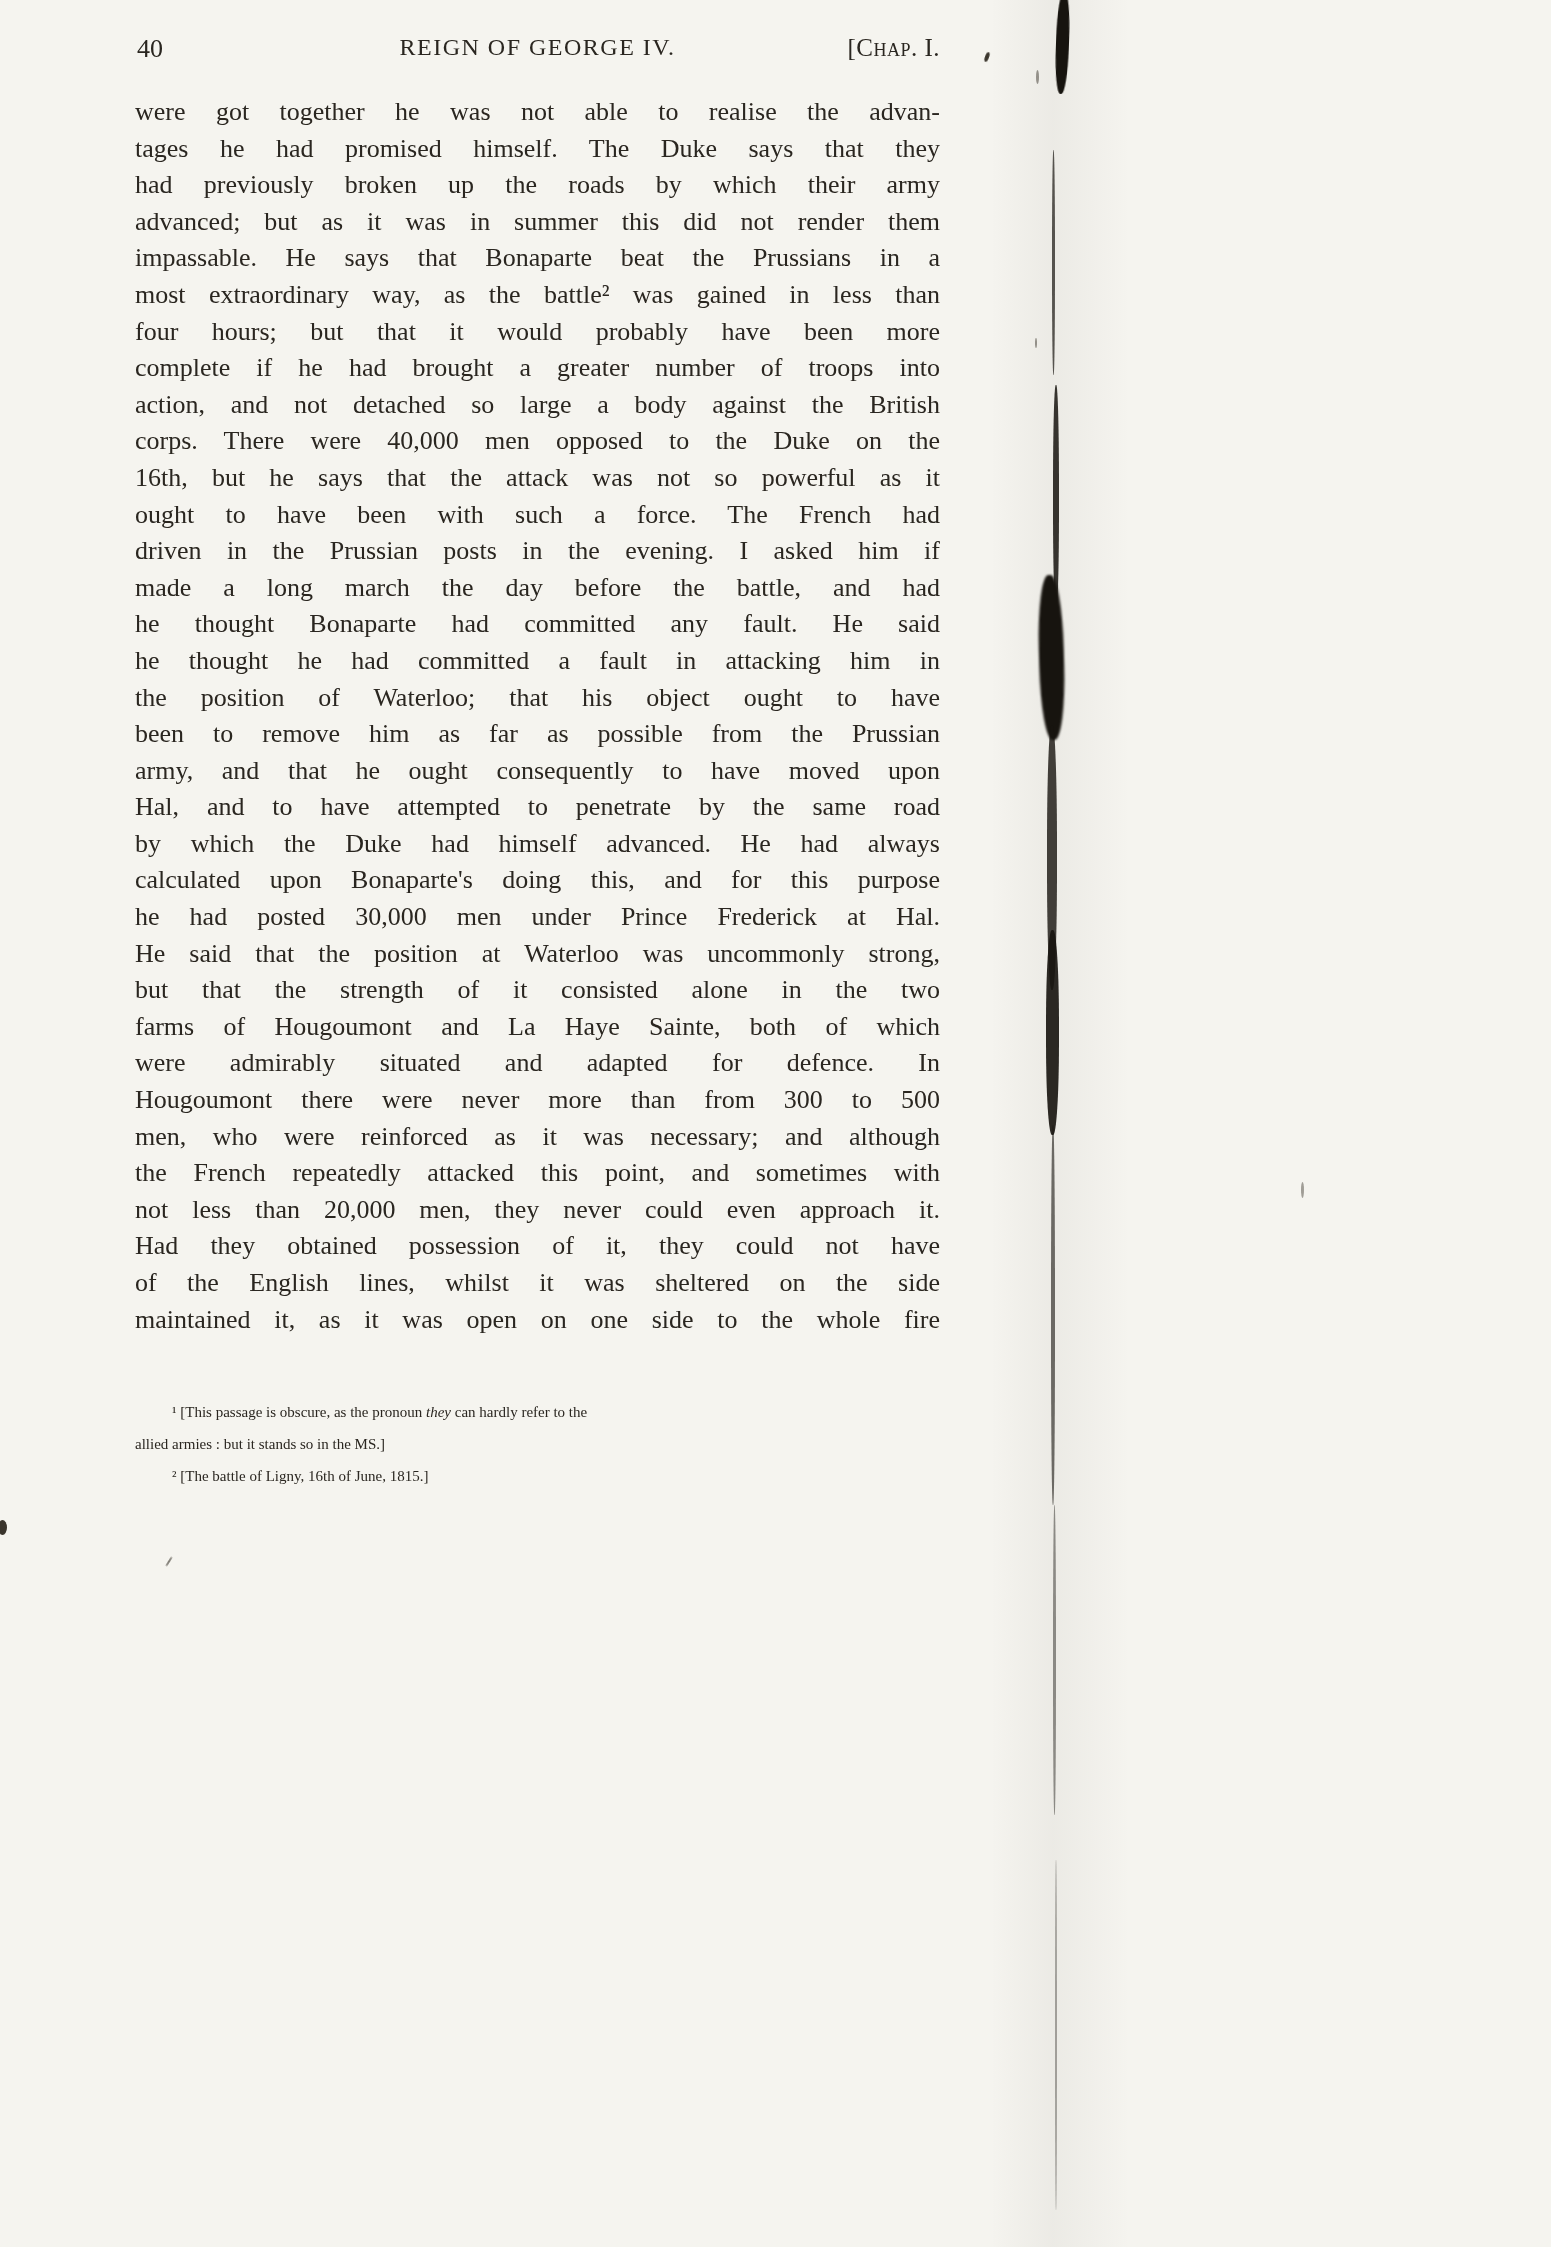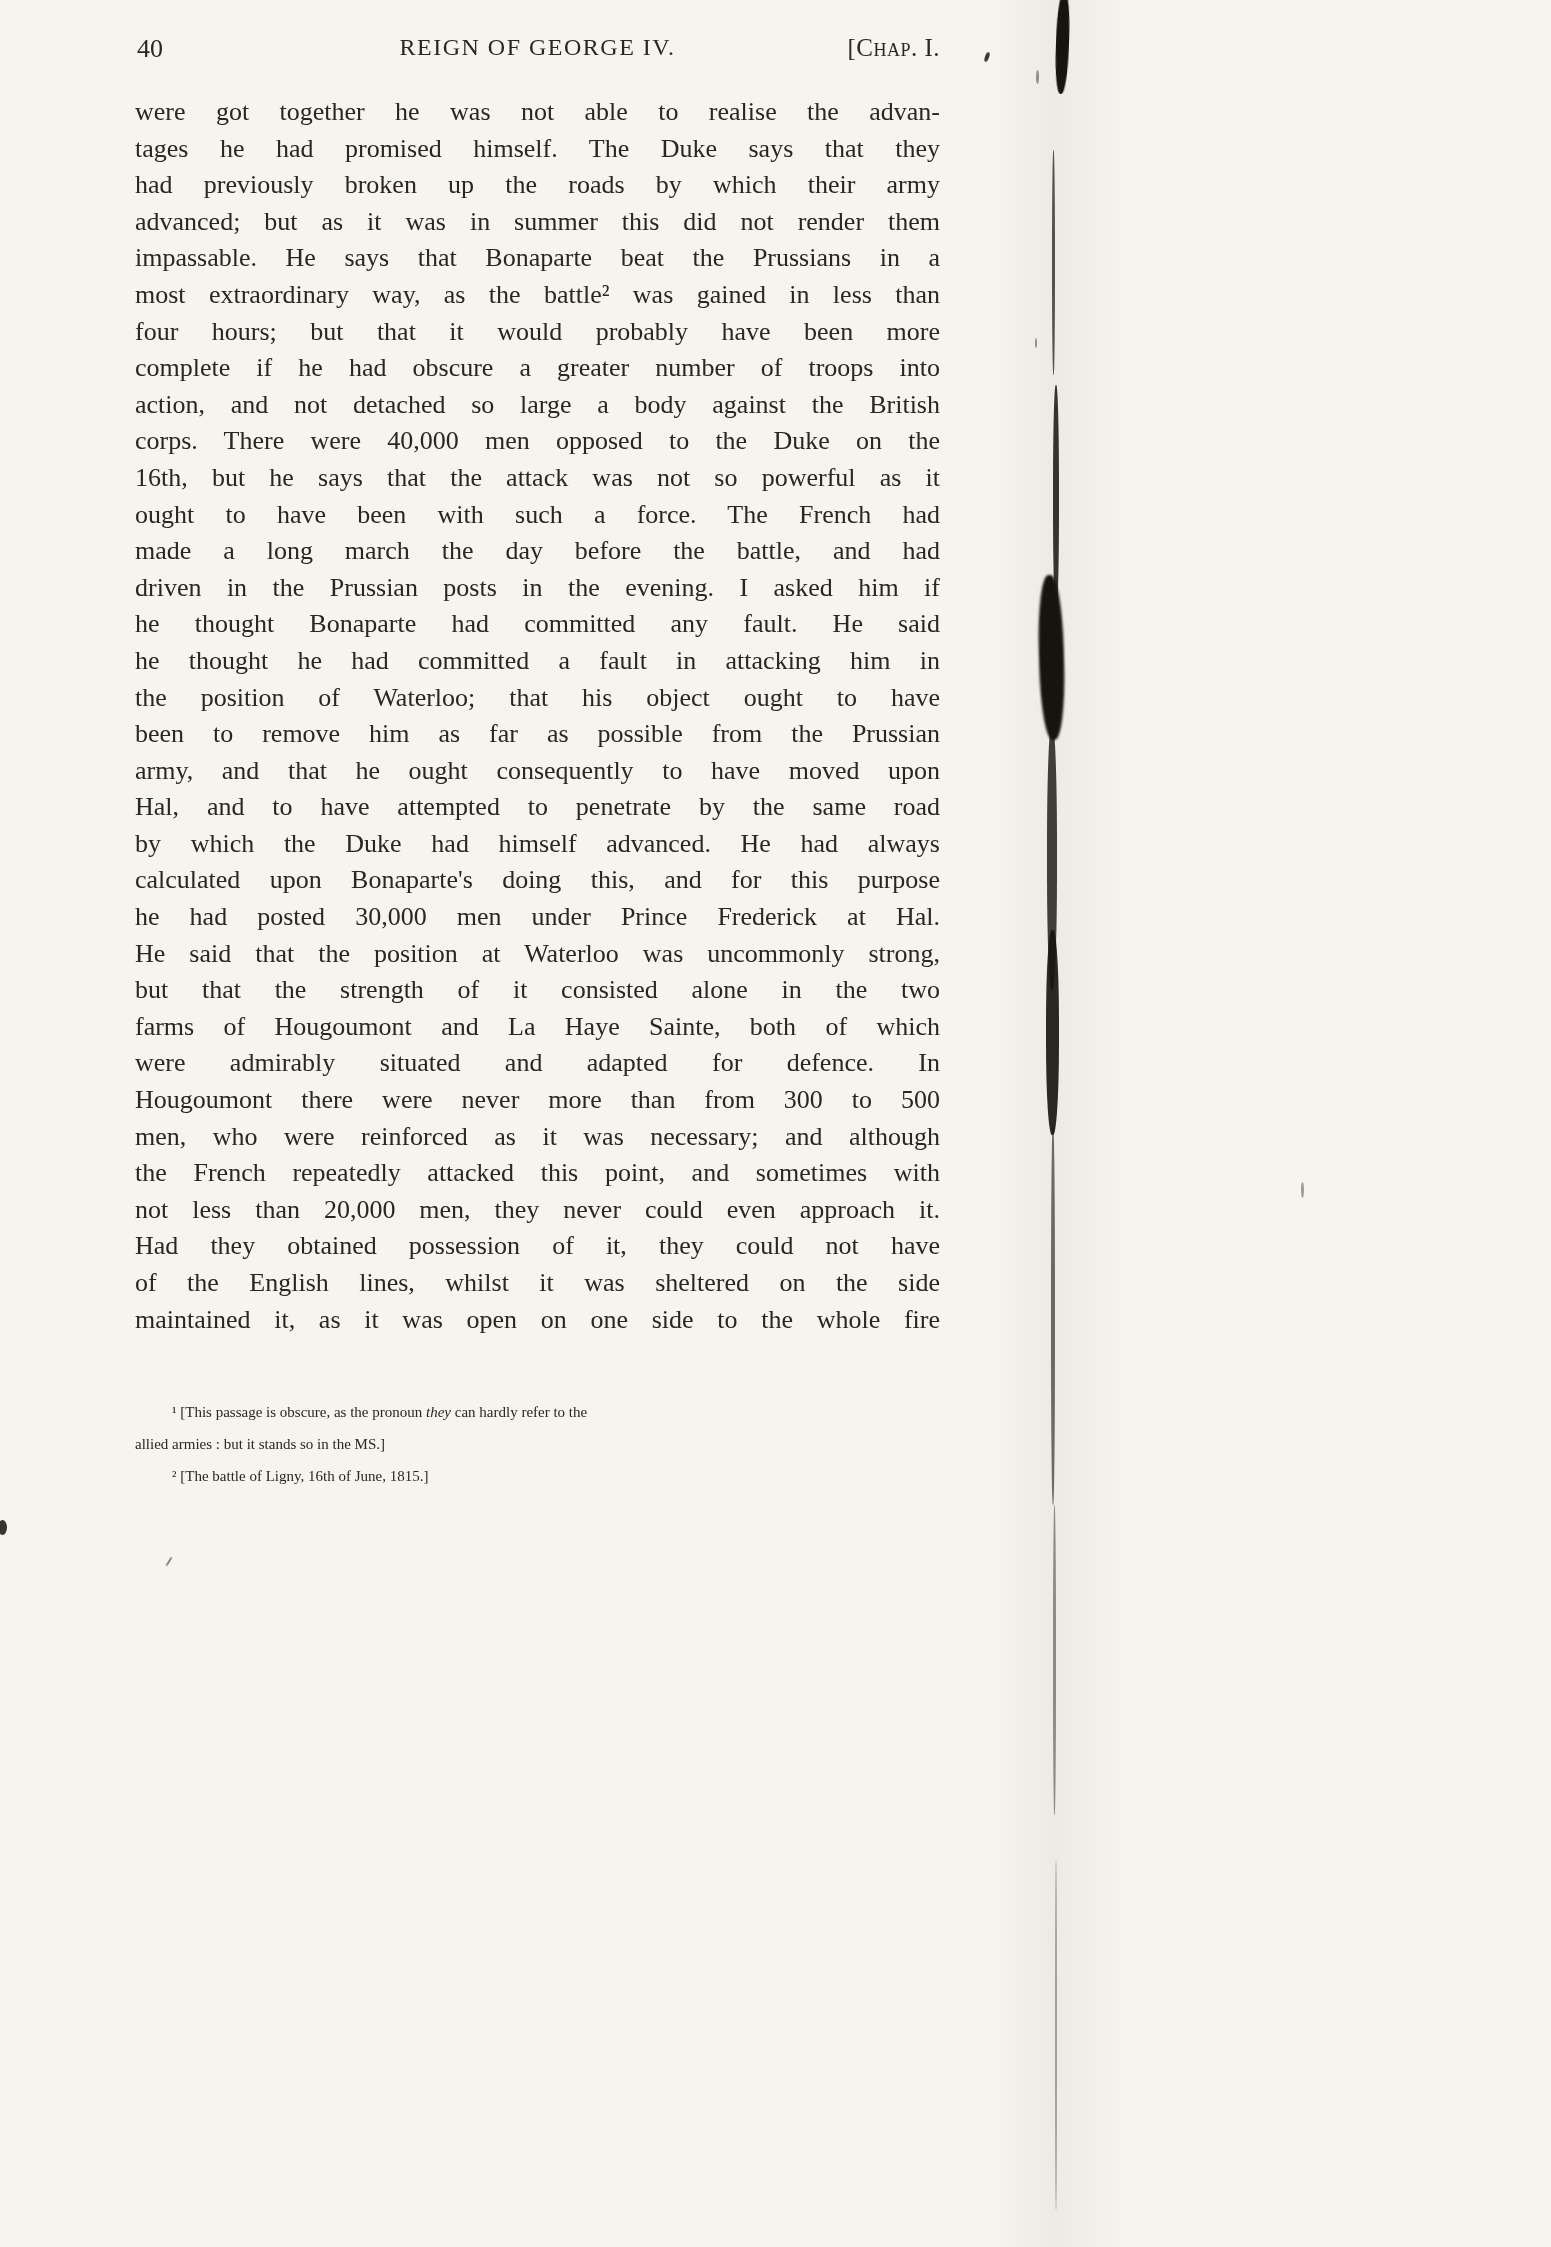--- a/index.html
+++ b/index.html
@@ -73,27 +73,27 @@
   </header>
 
   <main class="body-text">
       <div class="line">were got together he was not able to realise the advan-</div>
       <div class="line">tages he had promised himself. The Duke says that they</div>
       <div class="line">had previously broken up the roads by which their army</div>
       <div class="line">advanced; but as it was in summer this did not render them</div>
       <div class="line">impassable. He says that Bonaparte beat the Prussians in a</div>
       <div class="line">most extraordinary way, as the battle² was gained in less than</div>
       <div class="line">four hours; but that it would probably have been more</div>
-      <div class="line">complete if he had obscure a greater number of troops into</div>
+      <div class="line">complete if he had brought a greater number of troops into</div>
       <div class="line">action, and not detached so large a body against the British</div>
       <div class="line">corps. There were 40,000 men opposed to the Duke on the</div>
       <div class="line">16th, but he says that the attack was not so powerful as it</div>
       <div class="line">ought to have been with such a force. The French had</div>
+      <div class="line">driven in the Prussian posts in the evening. I asked him if</div>
       <div class="line">made a long march the day before the battle, and had</div>
-      <div class="line">driven in the Prussian posts in the evening. I asked him if</div>
       <div class="line">he thought Bonaparte had committed any fault. He said</div>
       <div class="line">he thought he had committed a fault in attacking him in</div>
       <div class="line">the position of Waterloo; that his object ought to have</div>
       <div class="line">been to remove him as far as possible from the Prussian</div>
       <div class="line">army, and that he ought consequently to have moved upon</div>
       <div class="line">Hal, and to have attempted to penetrate by the same road</div>
       <div class="line">by which the Duke had himself advanced. He had always</div>
       <div class="line">calculated upon Bonaparte's doing this, and for this purpose</div>
       <div class="line">he had posted 30,000 men under Prince Frederick at Hal.</div>
       <div class="line">He said that the position at Waterloo was uncommonly strong,</div>

